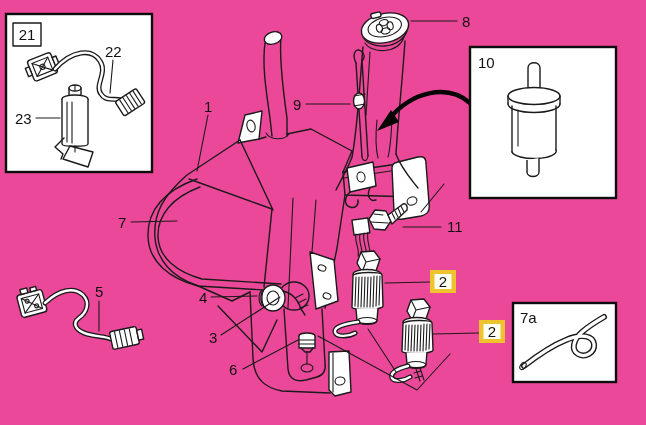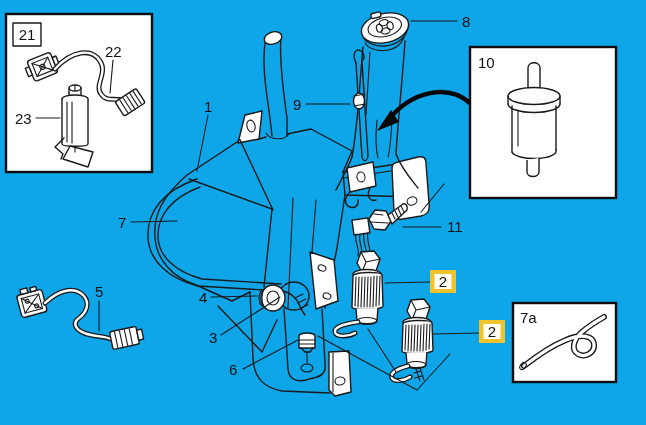--- a/index.html
+++ b/index.html
@@ -1,19 +1,19 @@
 <!DOCTYPE html>
 <html><head>
 <meta charset="utf-8">
 <style>
   html,body{margin:0;padding:0;background:#ffffff;}
   .stage{
     position:relative;
     width:646px;height:425px;
-    background:#0ea5e9;
+    background:#ec4899;
     font-family:"Liberation Sans", sans-serif;
     overflow:hidden;
   }
   svg{display:block;}
   svg text{
     font-family:"Liberation Sans", sans-serif;
     font-size:15px;
     fill:#111111;
   }
   .ln{stroke:#1a1a1a;stroke-width:1.4;fill:none;stroke-linecap:round;stroke-linejoin:round;}

